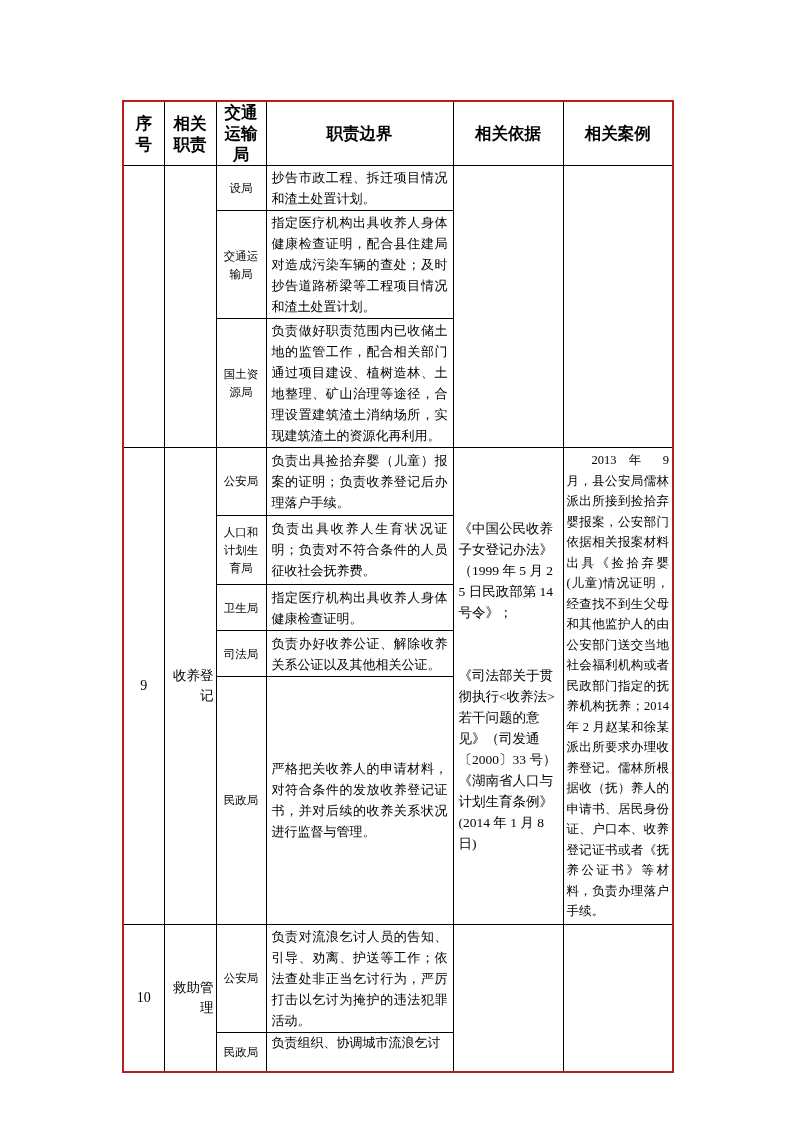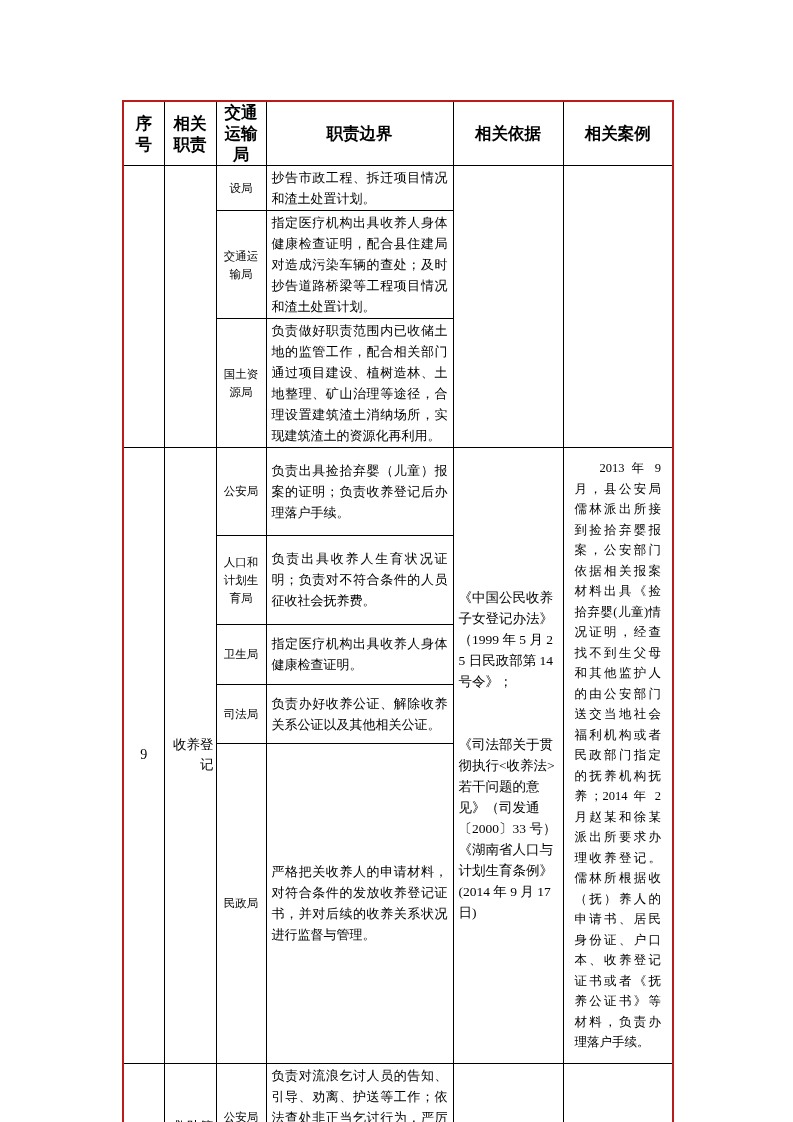--- a/index.html
+++ b/index.html
@@ -34,21 +34,21 @@
   td.basis {
     font-size:13.5px; line-height:21px; padding:1px 5px;
     text-align:left; vertical-align:middle;
   }
   td.basis p { margin:0; }
   td.basis p.gap-after { margin-bottom:42px; }
   td.case {
     font-size:12.5px; line-height:20.5px; padding:2px 3px;
     text-align:justify; text-justify:inter-character; vertical-align:top;
   }
-  td.case p { margin:8px; text-indent:2em; }
+  td.case p { margin:0; text-indent:2em; }
   td.empty { padding:0; }
 </style>
 </head>
 <body>
 
 <div class="page">
   <table class="resp">
     <colgroup>
       <col style="width:41px">
         <col style="width:52px">
@@ -87,21 +87,21 @@
       </tr>
 
       <tr style="height:61px">
         <td class="seq" rowspan="5">9</td>
         <td class="duty" rowspan="5">收养登记</td>
         <td class="dept">公安局</td>
         <td class="boundary">负责出具捡拾弃婴（儿童）报案的证明；负责收养登记后办理落户手续。</td>
         <td class="basis" rowspan="5">
           <p class="gap-after">《中国公民收养子女登记办法》（1999 年 5 月 25 日民政部第 14 号令》；</p>
           <p>《司法部关于贯彻执行&lt;收养法&gt;若干问题的意见》（司发通〔2000〕33 号）</p>
-          <p>《湖南省人口与计划生育条例》(2014 年 9 月 17 日)</p>
+          <p>《湖南省人口与计划生育条例》(2014 年 1 月 8 日)</p>
         </td>
         <td class="case" rowspan="5">
           <p>2013 年 9 月，县公安局儒林派出所接到捡拾弃婴报案，公安部门依据相关报案材料出具《捡拾弃婴(儿童)情况证明，经查找不到生父母和其他监护人的由公安部门送交当地社会福利机构或者民政部门指定的抚养机构抚养；2014 年 2 月赵某和徐某派出所要求办理收养登记。儒林所根据收（抚）养人的申请书、居民身份证、户口本、收养登记证书或者《抚养公证书》等材料，负责办理落户手续。</p>
         </td>
       </tr>
       <tr style="height:67px">
         <td class="dept">人口和计划生育局</td>
         <td class="boundary">负责出具收养人生育状况证明；负责对不符合条件的人员征收社会抚养费。</td>
       </tr>
       <tr style="height:43px">

